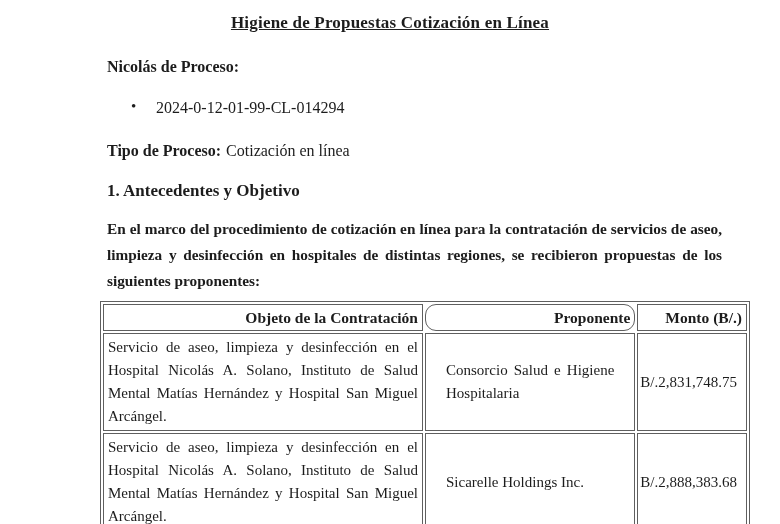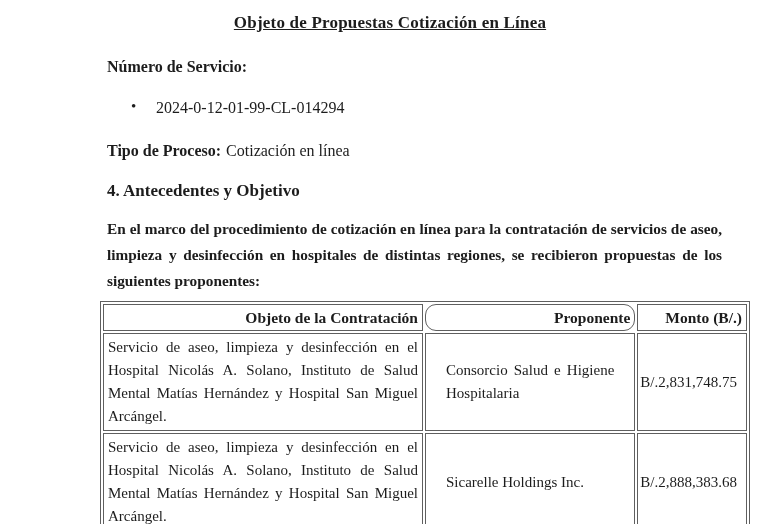--- a/index.html
+++ b/index.html
@@ -99,35 +99,35 @@
     padding: 2px 2px;
     line-height: 21px;
     white-space: nowrap;
   }
 </style>
 </head>
 <body>
 
 <div class="page">
 
-  <h1 class="title">Objeto de Propuestas Cotización en Línea</h1>
+  <h1 class="title">Higiene de Propuestas Cotización en Línea</h1>
 
   <p class="label-line">
-    <span class="lbl">Número de Servicio:</span>
+    <span class="lbl">Nicolás de Proceso:</span>
   </p>
 
   <ul class="bullets">
     <li>2024-0-12-01-99-CL-014294</li>
   </ul>
 
   <p class="label-line">
     <span class="lbl">Tipo de Proceso:</span><span class="val">Cotización en línea</span>
   </p>
 
-  <h2 class="section-heading">4. Antecedentes y Objetivo</h2>
+  <h2 class="section-heading">1. Antecedentes y Objetivo</h2>
 
   <p class="para">En el marco del procedimiento de cotización en línea para la contratación de servicios de aseo, limpieza y desinfección en hospitales de distintas regiones, se recibieron propuestas de los siguientes proponentes:</p>
 
   <table class="proposals">
     <thead>
       <tr>
         <th class="col-objeto">Objeto de la Contratación</th>
         <th class="col-proponente">Proponente</th>
         <th class="col-monto">Monto (B/.)</th>
       </tr>

